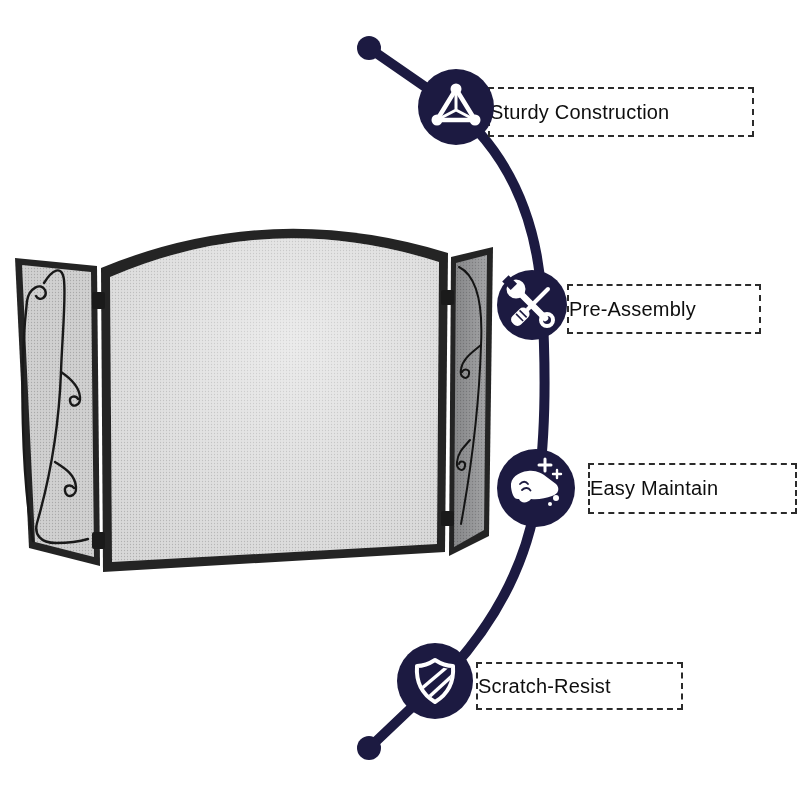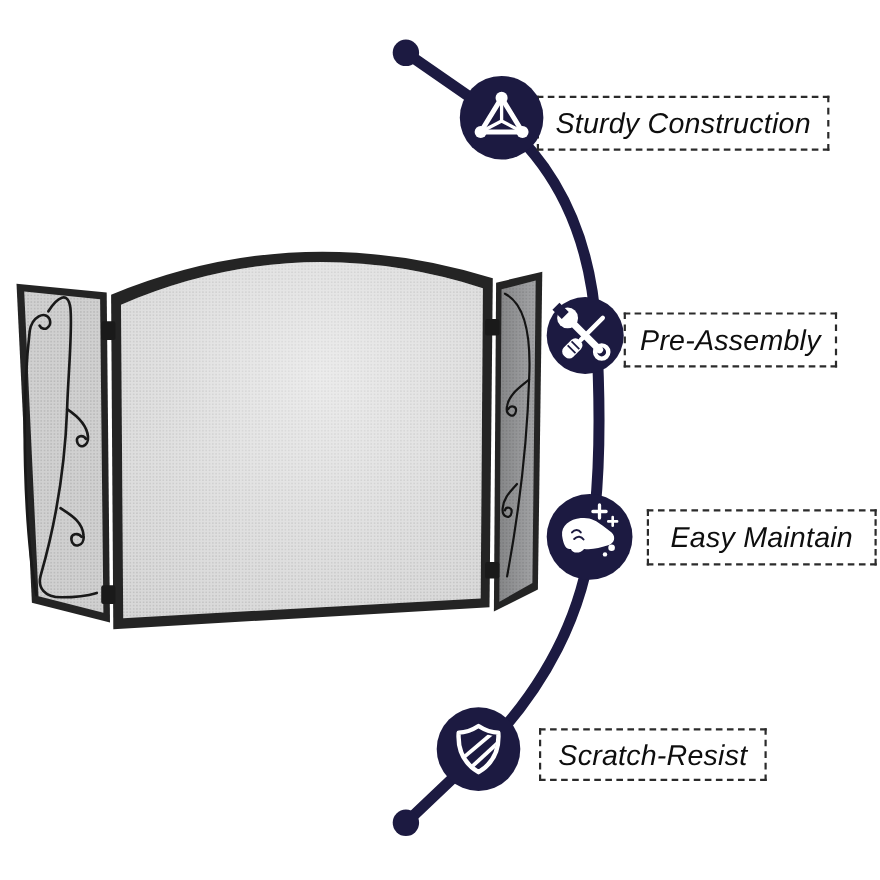--- a/index.html
+++ b/index.html
@@ -15,41 +15,40 @@
   html,body{margin:0;padding:0;background:#ffffff;}
   .stage{
     position:relative;width:800px;height:800px;background:#ffffff;overflow:hidden;
     font-family:"Liberation Sans",sans-serif;
   }
   .scene{position:absolute;left:0;top:0;width:800px;height:800px;}
   .callout{position:absolute;}
   .labelbox{
     position:absolute;
     border:2.5px dashed var(--callout-border);
-    display:flex;align-items:center;justify-content:center;
-    font-style:italic;
-    font-size:26px;
+    display:flex;align-items:center;
+    font-size:20px;
     letter-spacing:0.2px;
     color:var(--callout-text);
     box-sizing:border-box;
     background:transparent;
     white-space:nowrap;
     z-index:2;
   }
   .badge{
     position:absolute;border-radius:50%;
     background:var(--accent-navy);
     display:flex;align-items:center;justify-content:center;
     z-index:3;
   }
   .badge svg{display:block;}
   #box1{left:488px;top:87px;width:266px;height:50px;}
   #box2{left:567px;top:284px;width:194px;height:50px;}
   #box3{left:588px;top:463px;width:209px;height:51px;}
-  #box4{left:490px;top:662px;width:207px;height:48px;}
+  #box4{left:476px;top:662px;width:207px;height:48px;}
   #badge1{left:418px;top:69px;width:76px;height:76px;}
   #badge2{left:497px;top:270px;width:70px;height:70px;}
   #badge3{left:497px;top:449px;width:78px;height:78px;}
   #badge4{left:397px;top:643px;width:76px;height:76px;}
 </style>
 </head>
 <body>
 
 <div class="stage">
 

